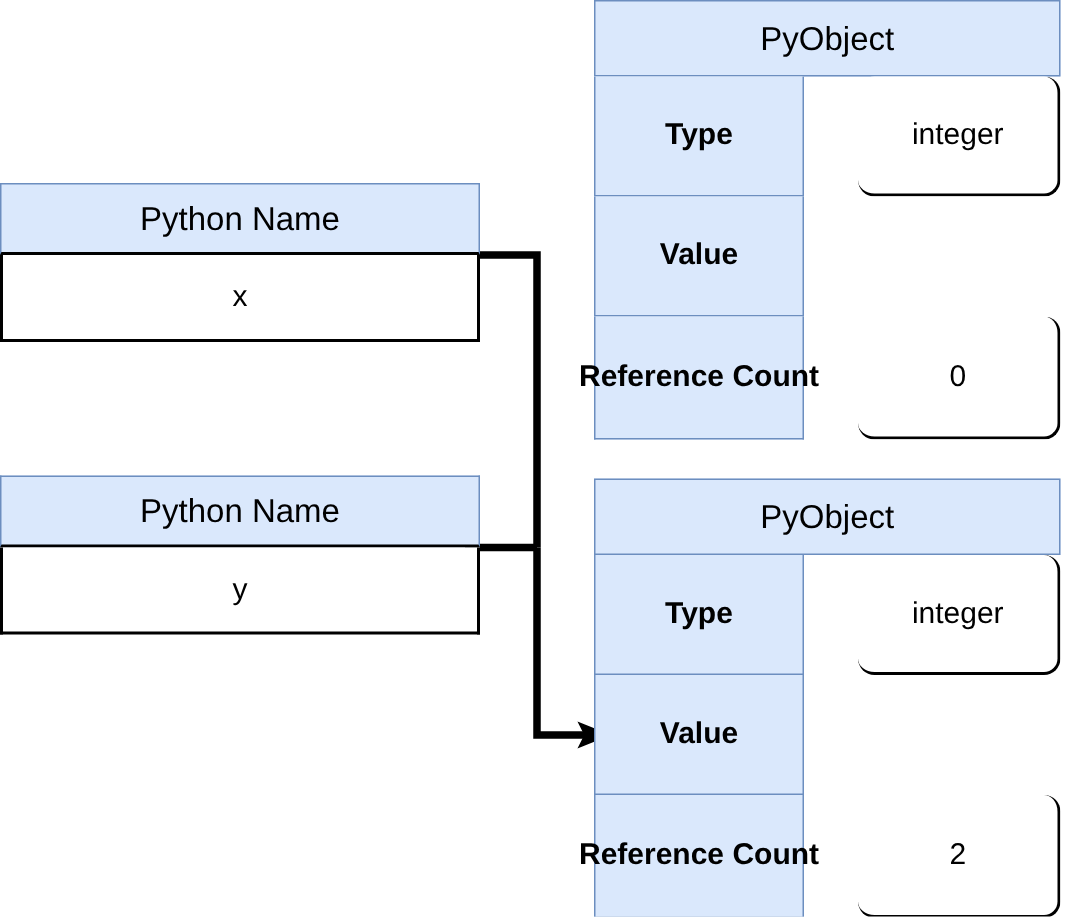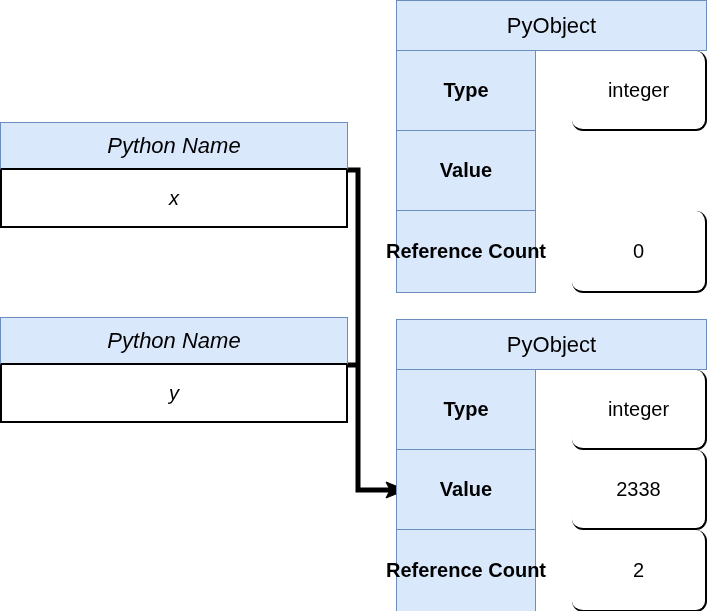--- a/index.html
+++ b/index.html
@@ -15,23 +15,22 @@
   }
   #canvas {
     position: relative;
     width: 716px;
     height: 611px;
   }
 
   
   .name-box {
     position: absolute;
-    width: 348px;
+    width: 320px;
     box-sizing: border-box;
-    font-style: italic;
   }
   .name-box .nb-header {
     height: 48px;
     background: #dae8fc;
     border: 1px solid #6c8ebf;
     border-bottom: 2px solid #000000;
     box-sizing: border-box;
     display: flex;
     align-items: center;
     justify-content: center;
@@ -175,21 +174,20 @@
   <div class="pyobject" id="pyobject-2">
     <div class="po-title">PyObject</div>
 
     <div class="po-row">
       <div class="po-label">Type</div>
       <div class="po-val">integer</div>
     </div>
 
     <div class="po-row">
       <div class="po-label">Value</div>
-      <div class="po-val">2338</div>
     </div>
 
     <div class="po-row tall">
       <div class="po-label">
         <span>Reference</span>&nbsp;<span>Count</span>
       </div>
       <div class="po-val">2</div>
     </div>
   </div>
 

